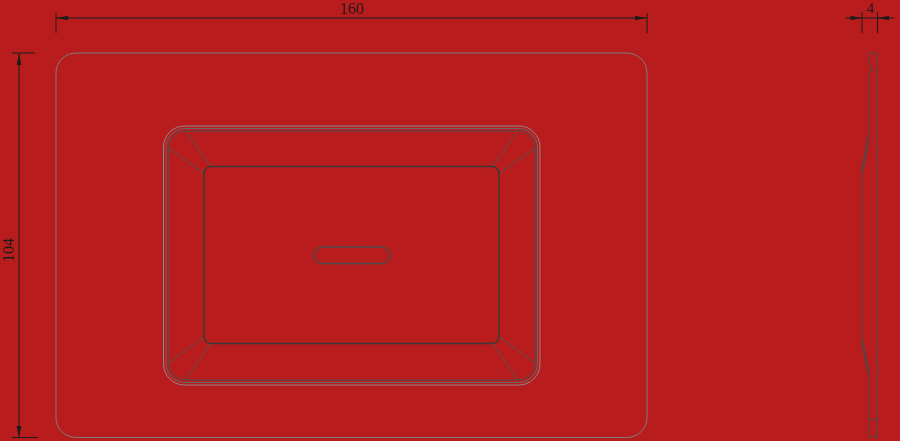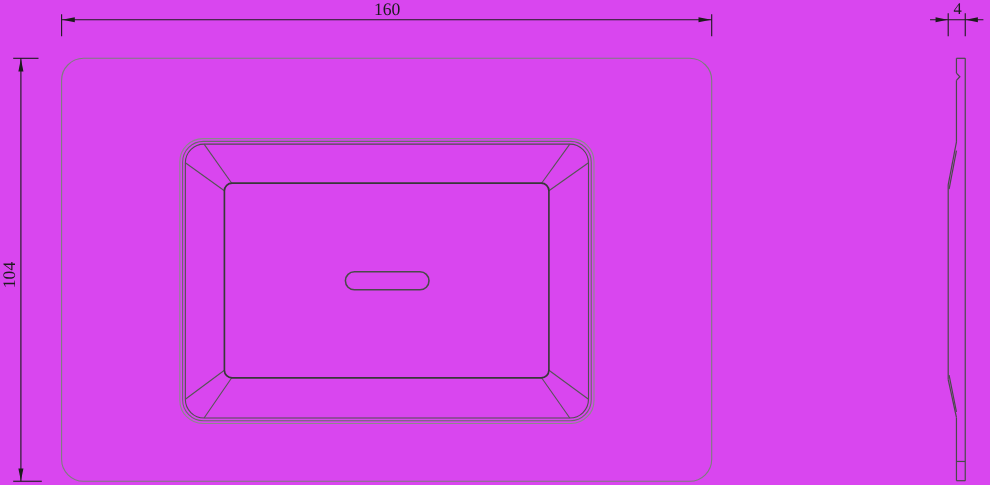--- a/index.html
+++ b/index.html
@@ -8,21 +8,21 @@
     background: #ffffff;
     width: 900px;
     height: 441px;
     overflow: hidden;
     font-family: "Liberation Serif", "DejaVu Serif", serif;
   }
   .canvas {
     position: relative;
     width: 900px;
     height: 441px;
-    background: #d946ef;
+    background: #b91c1c;
   }
   svg { display: block; }
   .outline   { fill: none; stroke: #7d7d7d; stroke-width: 1; }
   .rim-a     { fill: none; stroke: #8a8a8a; stroke-width: 1; }
   .rim-b     { fill: none; stroke: #6a6a6a; stroke-width: 1; }
   .rim-c     { fill: none; stroke: #4f4f4f; stroke-width: 1; }
   .floor     { fill: none; stroke: #383838; stroke-width: 1.5; }
   .bevel     { fill: none; stroke: #555555; stroke-width: 1; }
   .slot      { fill: none; stroke: #4a4a4a; stroke-width: 1.4; }
   .profile   { fill: none; stroke: #4a4a4a; stroke-width: 1.1; }

